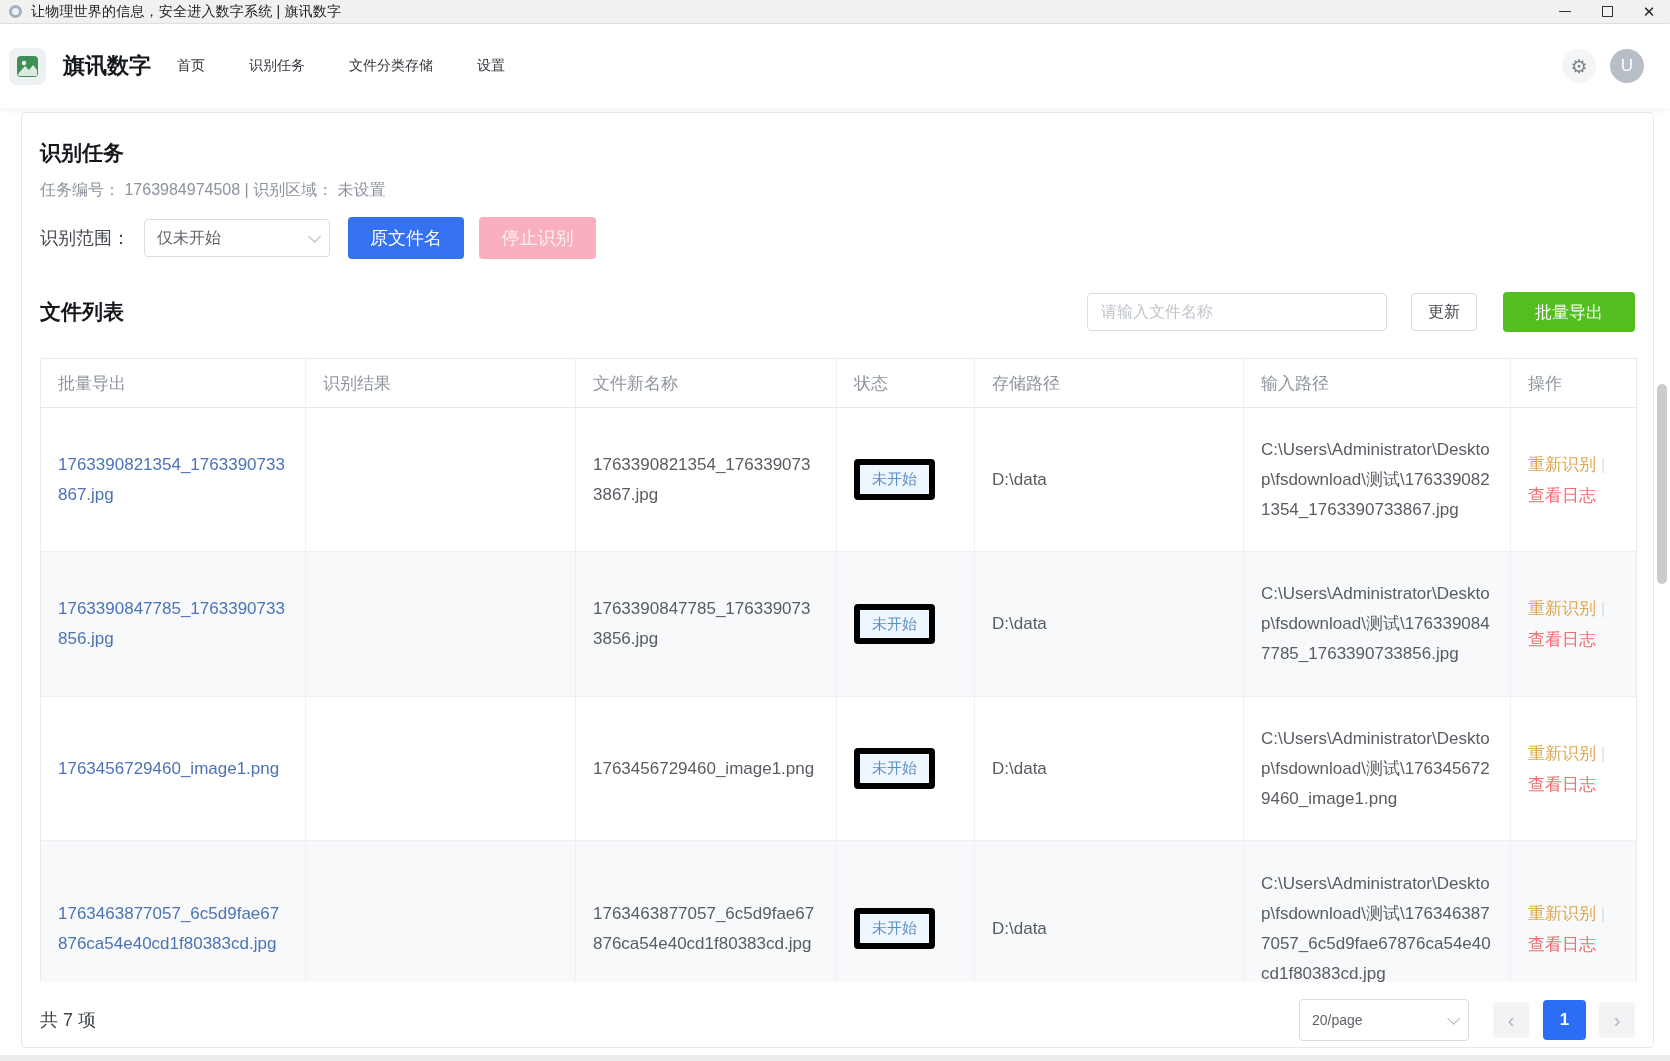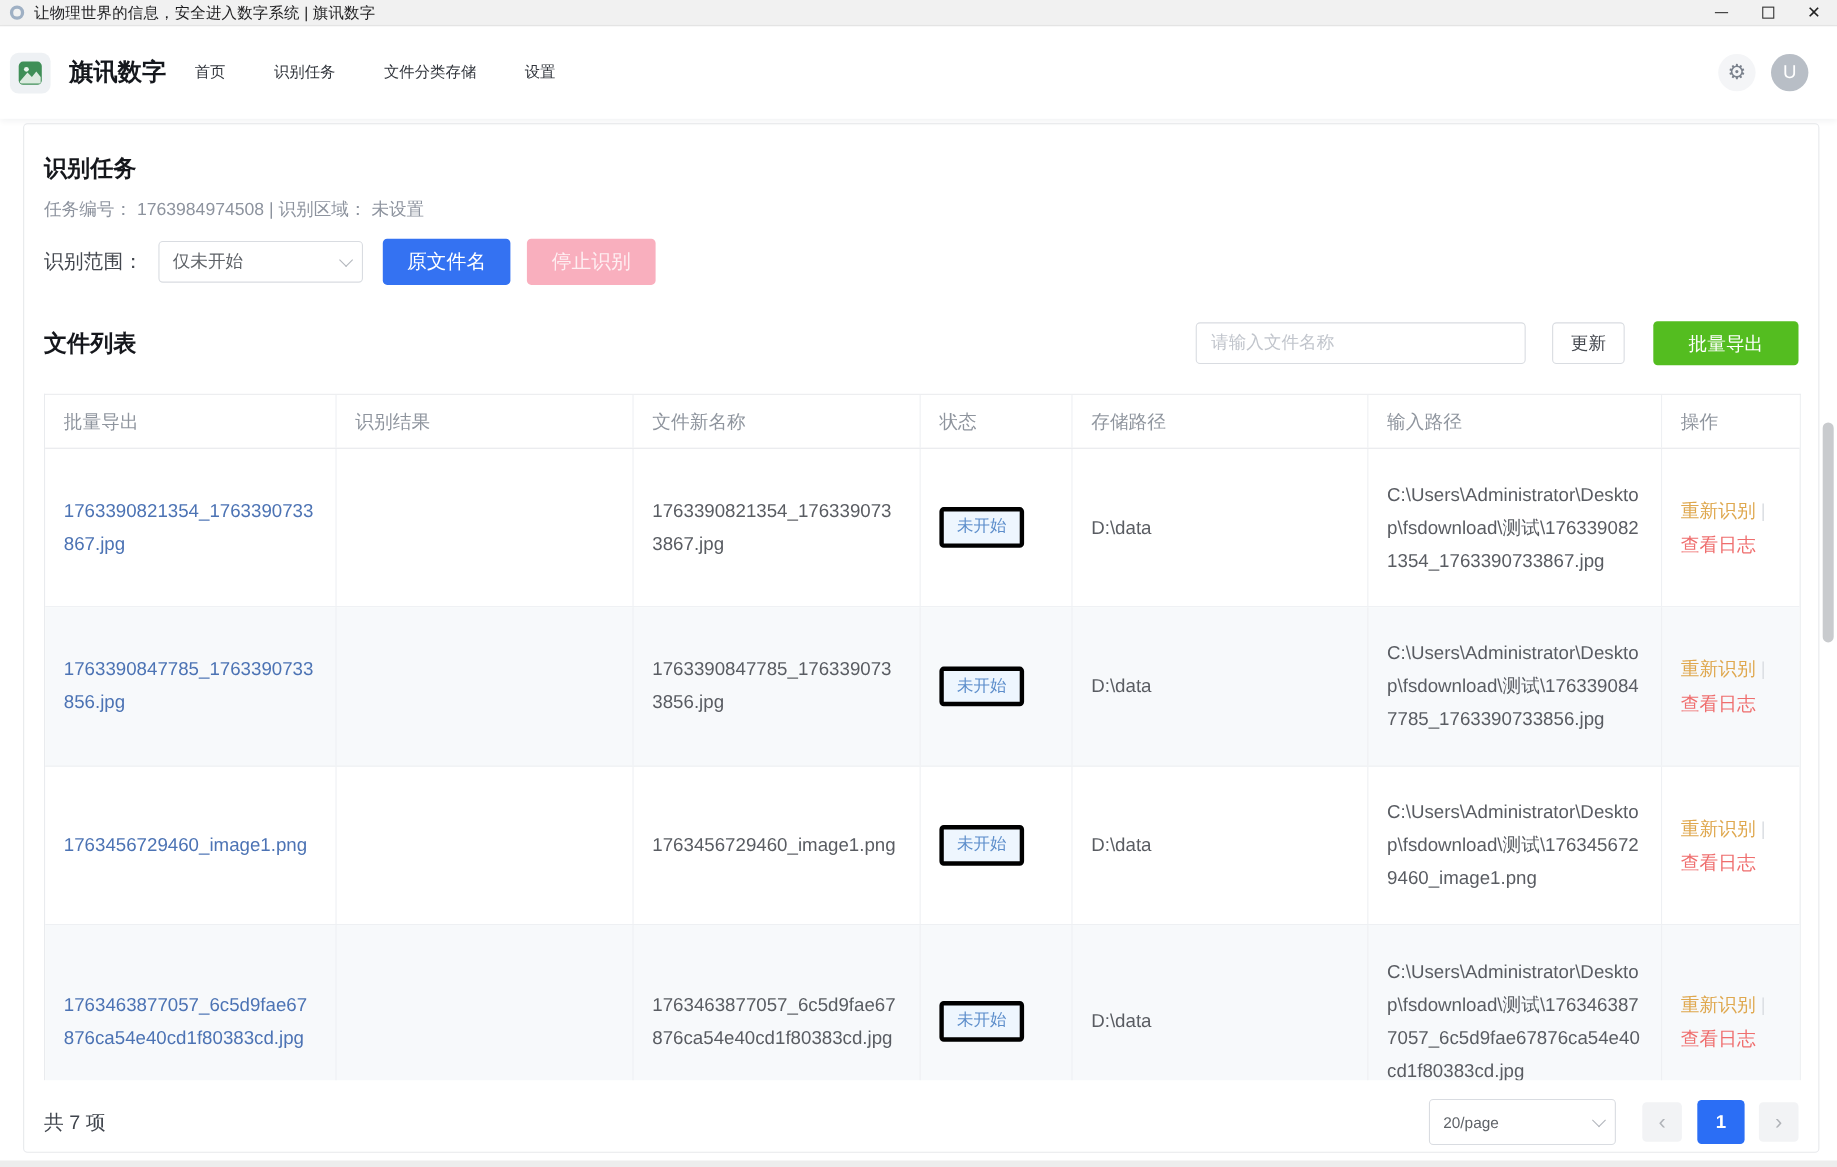--- a/index.html
+++ b/index.html
@@ -78,21 +78,21 @@
   .cell { padding:0 17px; display:flex; align-items:center; border-right:1px solid #eef0f3; min-width:0; }
   .cell:last-child { border-right:none; }
   .tbody { height:574px; overflow:hidden; }
   .tbody .trow { border-bottom:1px solid #eef0f3; }
   .tbody .trow.zebra { background:#f7f9fb; }
   .row-h { height:144px; }
   .row-h2 { height:145px; }
   .row-tall { min-height:176px; }
   .cell-text { font-size:17px; line-height:30px; color:#595c62; word-break:break-all; }
   .file-link { font-size:17px; line-height:30px; color:#4c73b4; word-break:break-all; cursor:pointer; }
-  .badge { display:inline-block; background:#eef6fe; border:4px solid #000000; border-radius:4px;
+  .badge { display:inline-block; background:#eef6fe; border:6px solid #000000; border-radius:4px;
     color:#5d8ecb; font-size:15px; padding:5px 12px; line-height:1.25; white-space:nowrap; }
   .actions { font-size:17px; line-height:31px; }
   .act-redo { color:#dfa84f; cursor:pointer; }
   .act-div { color:#dcdfe3; }
   .act-log { color:#ef6e6e; cursor:pointer; }
 
   
   .list-footer { margin-top:10px; height:56px; display:flex; align-items:center; }
   .total-text { font-size:18px; color:#3f444c; }
   .pagination { margin-left:auto; display:flex; align-items:center; }

